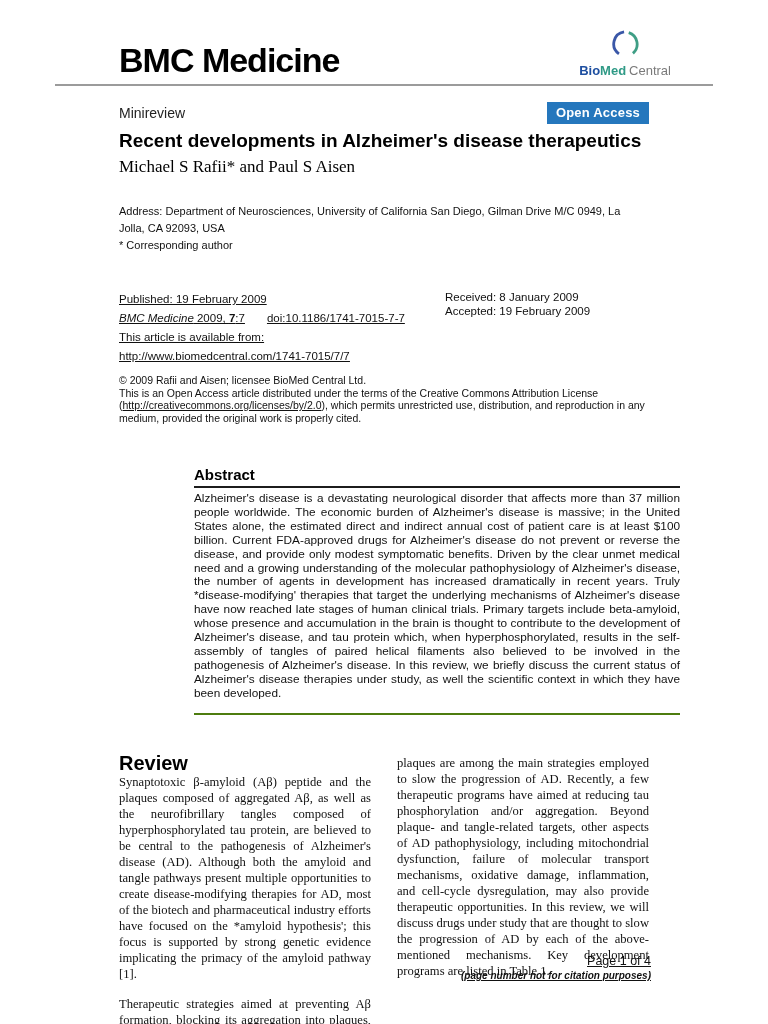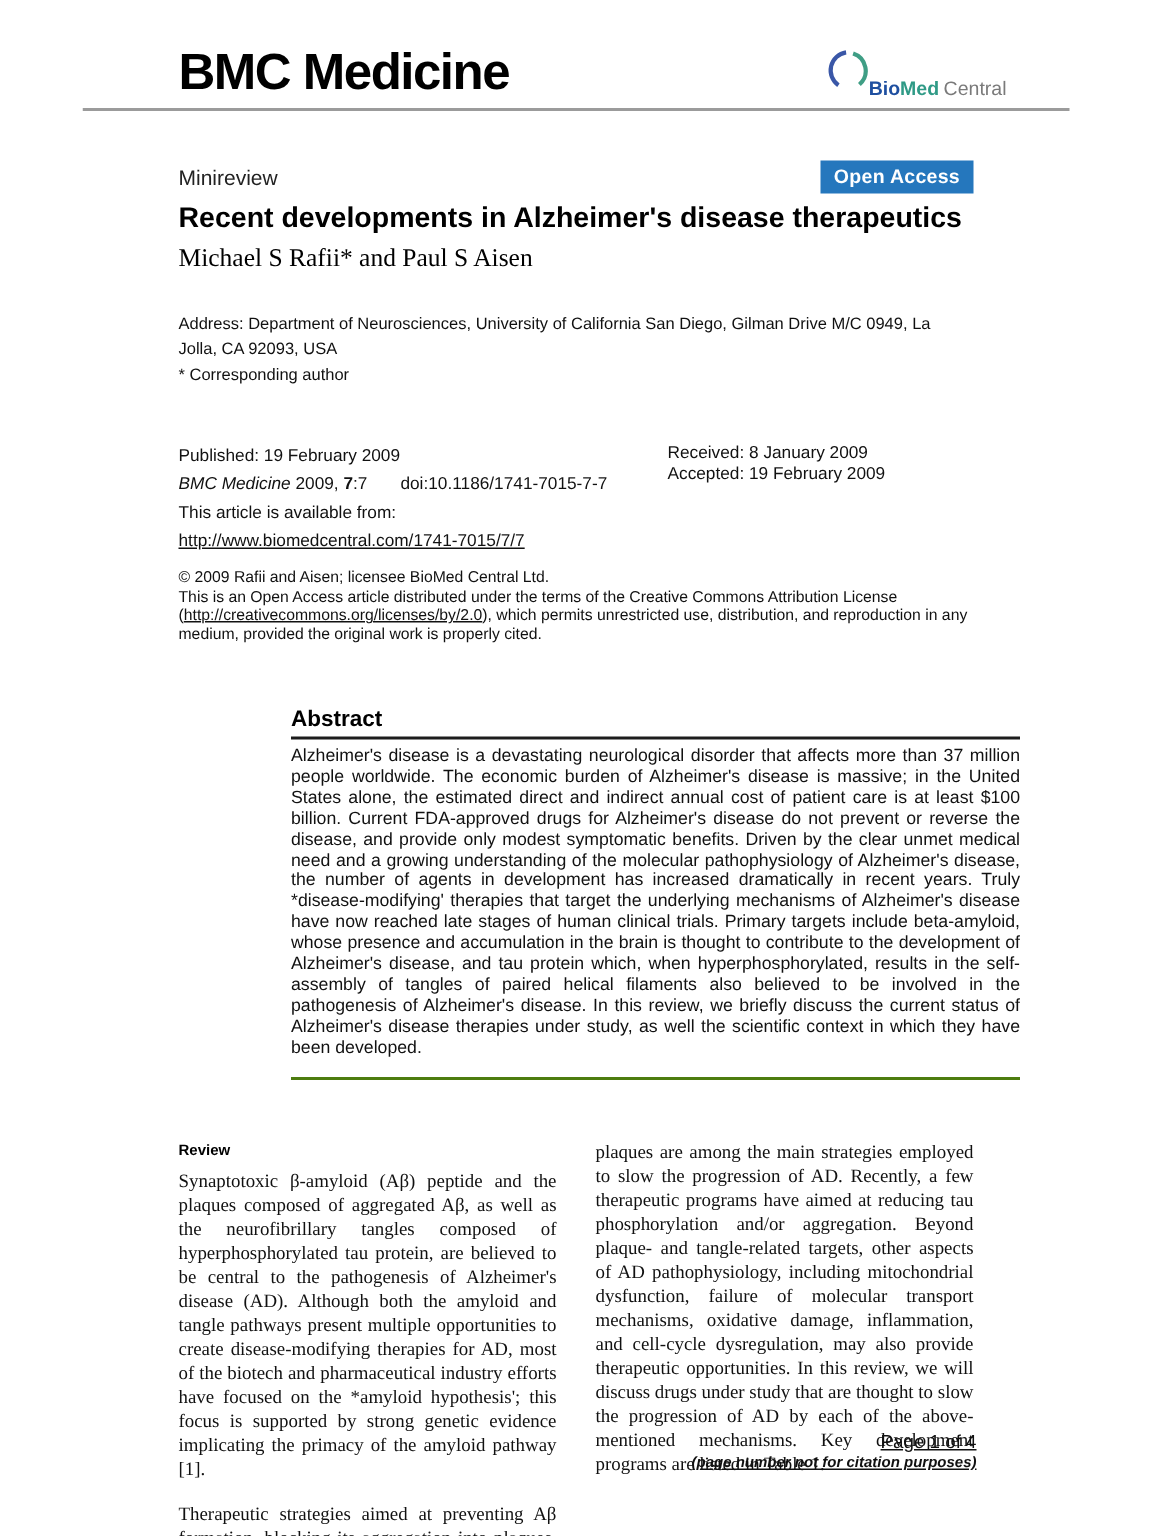--- a/index.html
+++ b/index.html
@@ -6,58 +6,58 @@
   .page {
     position:relative; width:658px; height:1024px; background:#ffffff;
     font-family:"Liberation Sans", sans-serif; color:#111; overflow:hidden;
     margin:0 auto;
   }
   
   .header { display:flex; justify-content:space-between; align-items:flex-end;
     padding:30px 38px 6px 64px; }
   .journal-title { font-size:34px; font-weight:bold; letter-spacing:-1px;
     line-height:36px; color:#000; }
-  .logo { display:flex; flex-direction:row; align-items:flex-end; padding-right:4px; }
+  .logo { display:flex; flex-direction:column; align-items:center; padding-right:4px; }
   .logo-text { font-size:13px; line-height:15px; margin-top:1px; white-space:nowrap; }
   .logo-text .bio { color:#1e4fa0; font-weight:bold; }
   .logo-text .med { color:#2f9a86; font-weight:bold; }
   .logo-text .central { color:#7a7a7a; margin-left:3px; }
   .header-rule { width:768px; height:0; border-bottom:2px solid #9b9b9b; }
   
   .content { padding:0 64px; }
-  .meta-row { margin-top:33px; display:flex; justify-content:space-between; align-items:center; }
+  .meta-row { margin-top:16px; display:flex; justify-content:space-between; align-items:center; }
   .article-type { font-size:14px; color:#222; }
   .open-access { background:#2577bd; color:#ffffff; font-weight:bold; font-size:13px;
     padding:3px 9px 4px 9px; letter-spacing:0.2px; }
   .title { font-size:19px; font-weight:bold; margin:6px 0 0 0; color:#000; }
   .authors { font-family:"Liberation Serif", serif; font-size:17px; margin-top:5px; color:#000; }
   .address-block { margin-top:26px; font-size:11px; }
   .address-block > div { line-height:17px; }
   .dates-row { margin-top:36px; display:flex; }
   .dates-left { width:326px; font-size:11.5px; }
-  .dates-left > div { line-height:19px; }
+  .dates-left > div { line-height:19px;text-decoration:underline; }
   .dates-right { font-size:11.5px; }
   .dates-right > div { line-height:14px; }
   .citation .jname { font-style:italic; }
   .citation .vol { font-weight:bold; }
   .citation .doi { margin-left:22px; }
   .availability a, .license a { color:#111; text-decoration:underline; }
   .copyright-block { margin-top:8px; font-size:10.5px; }
   .copyright-block > div { line-height:12.5px; }
   
   .abstract { margin:42px 0 0 75px; width:486px; border-bottom:2px solid #4d7c0f;
     padding-bottom:12px; }
   .abstract-heading { font-size:15px; font-weight:bold; border-bottom:2px solid #1c1c1c;
     padding-bottom:3px; color:#000; }
   .abstract-body { font-size:11.8px; line-height:13.9px; text-align:justify; margin-top:4px; }
   
   .review { display:flex; gap:26px; margin-top:40px; }
   .review .col { flex:1; font-family:"Liberation Serif", serif; font-size:12.6px;
     line-height:16px; text-align:justify; }
-  .review-heading { font-family:"Liberation Sans", sans-serif; font-size:10px;
+  .review-heading { font-family:"Liberation Sans", sans-serif; font-size:20px;
     font-weight:bold; margin-bottom:3px; color:#000; }
   .review p { margin:0 0 14px 0; }
   
   .footer { position:absolute; right:62px; bottom:42px; text-align:right;text-decoration:underline; }
   .page-num { font-size:12.5px; line-height:15px; }
   .footer-note { font-size:10px; font-style:italic; font-weight:600; line-height:13px; }
 </style>
 </head>
 <body>
 

